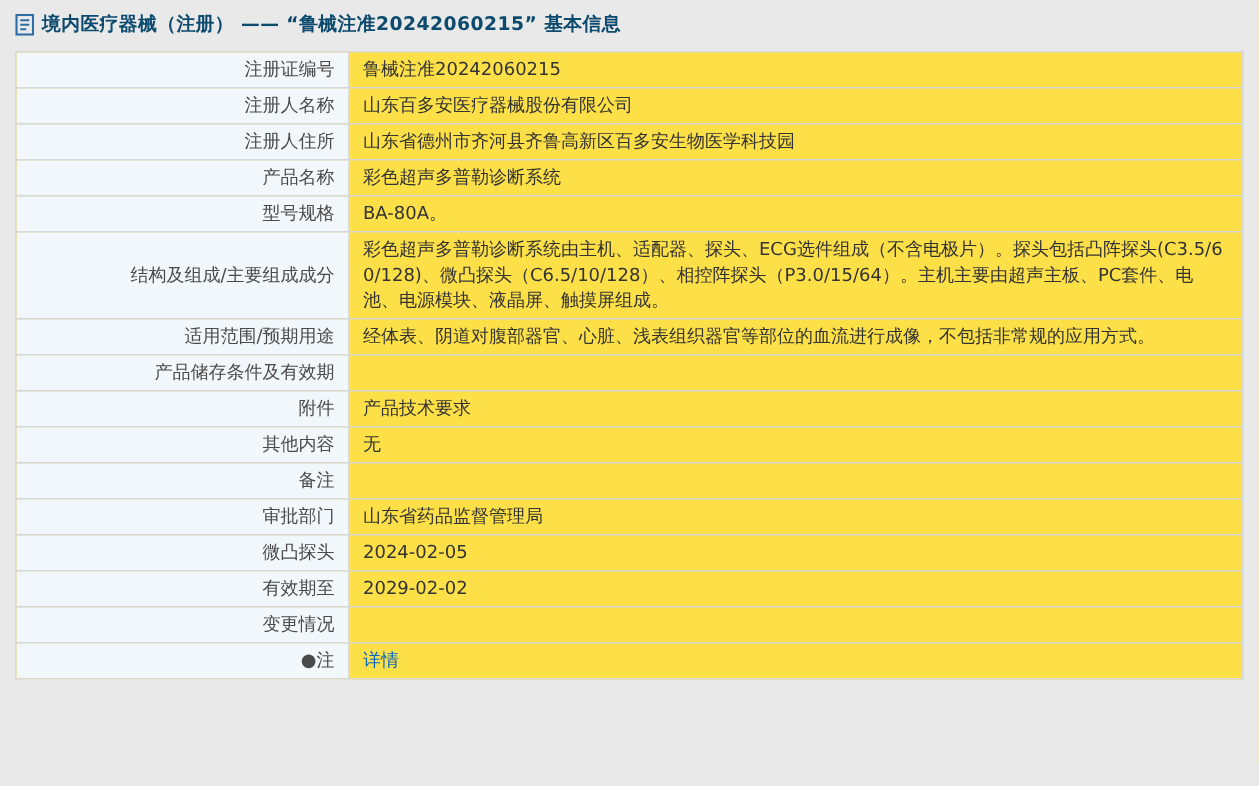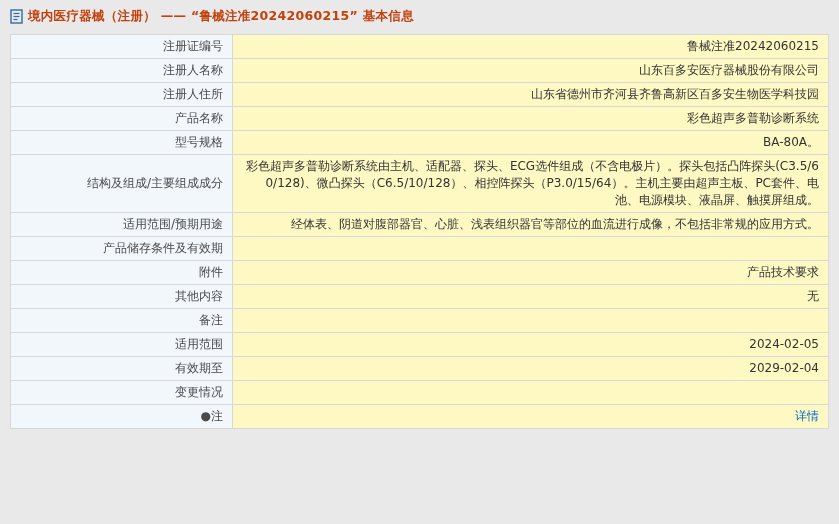--- a/index.html
+++ b/index.html
@@ -17,47 +17,47 @@
   .page { padding: 6px 10px 0 10px; }
 
   .header {
     display: flex;
     align-items: center;
     gap: 5px;
     margin: 2px 0 9px 0;
   }
   .doc-icon { flex: 0 0 auto; display: inline-flex; }
   .header-title {
-    color: #c2410c;
+    color: #0c4a6e;
     font-weight: bold;
     font-size: 12.5px;
     letter-spacing: 0.3px;
   }
 
   table.info-table {
     border-collapse: collapse;
     width: 819px;
-    background: #fef9c3;
+    background: #fde047;
     table-layout: fixed;
   }
   table.info-table td {
     border: 1px solid #d8d8d8;
     padding: 3px 9px;
     line-height: 17px;
     vertical-align: middle;
     word-break: break-all;
   }
   td.label {
     width: 222px;
     text-align: right;
     background: #f2f7fb;
     color: #4a4a4a;
   }
   td.value {
-    text-align: right;
+    text-align: left;
     color: #333333;
   }
   a.detail-link {
     color: #0066cc;
     text-decoration: none;
     cursor: pointer;
   }
 </style>
 </head>
 <body>
@@ -116,26 +116,30 @@
         </tr>
         <tr>
           <td class="label">其他内容</td>
           <td class="value">无</td>
         </tr>
         <tr>
           <td class="label">备注</td>
           <td class="value">&nbsp;</td>
         </tr>
         <tr>
-          <td class="label">适用范围</td>
+          <td class="label">审批部门</td>
+          <td class="value">山东省药品监督管理局</td>
+        </tr>
+        <tr>
+          <td class="label">微凸探头</td>
           <td class="value">2024-02-05</td>
         </tr>
         <tr>
           <td class="label">有效期至</td>
-          <td class="value">2029-02-04</td>
+          <td class="value">2029-02-02</td>
         </tr>
         <tr>
           <td class="label">变更情况</td>
           <td class="value">&nbsp;</td>
         </tr>
         <tr>
           <td class="label">●注</td>
           <td class="value"><a class="detail-link" href="#">详情</a></td>
         </tr>
       </tbody>

